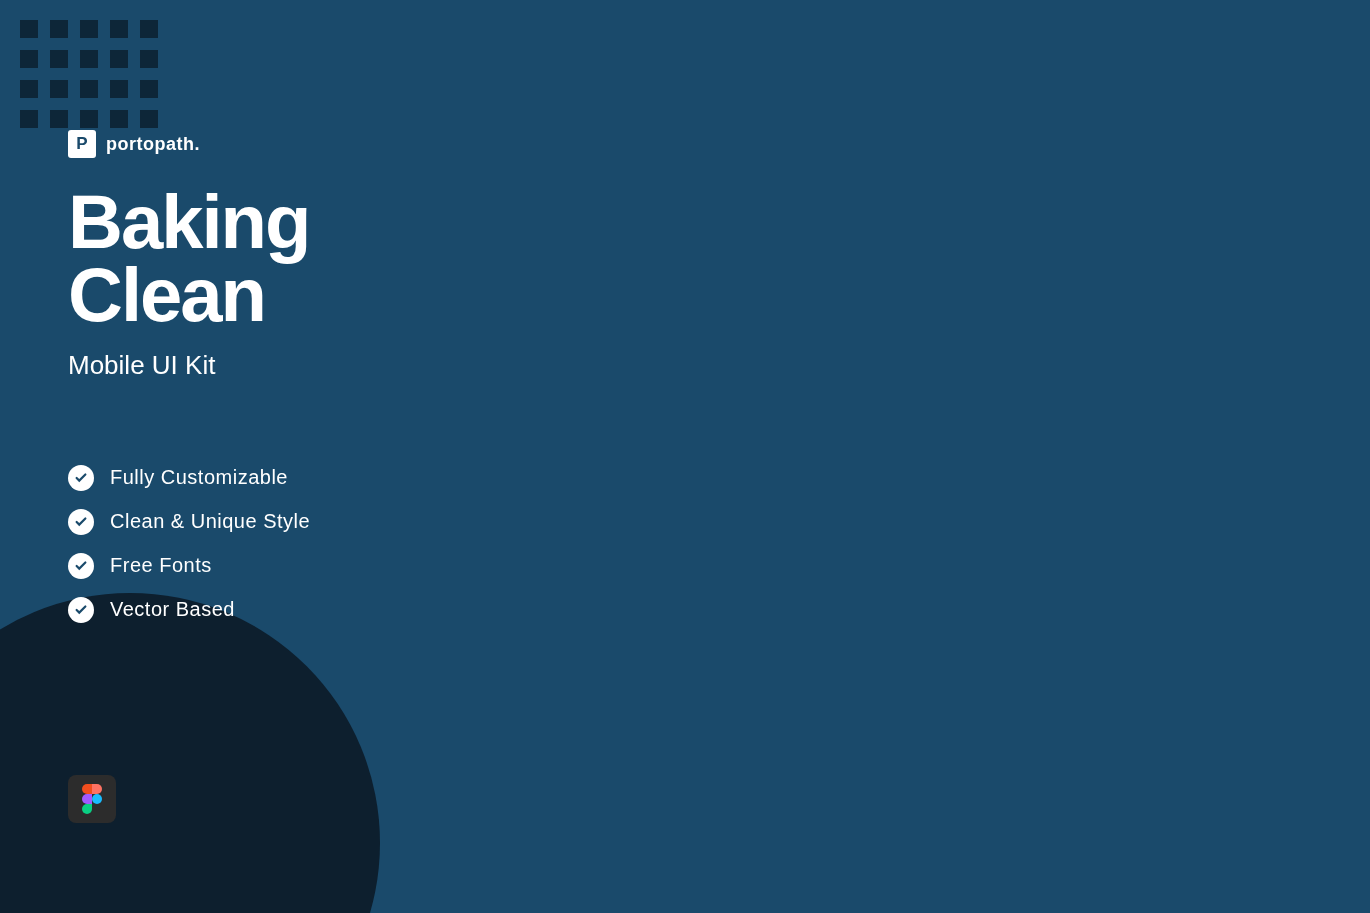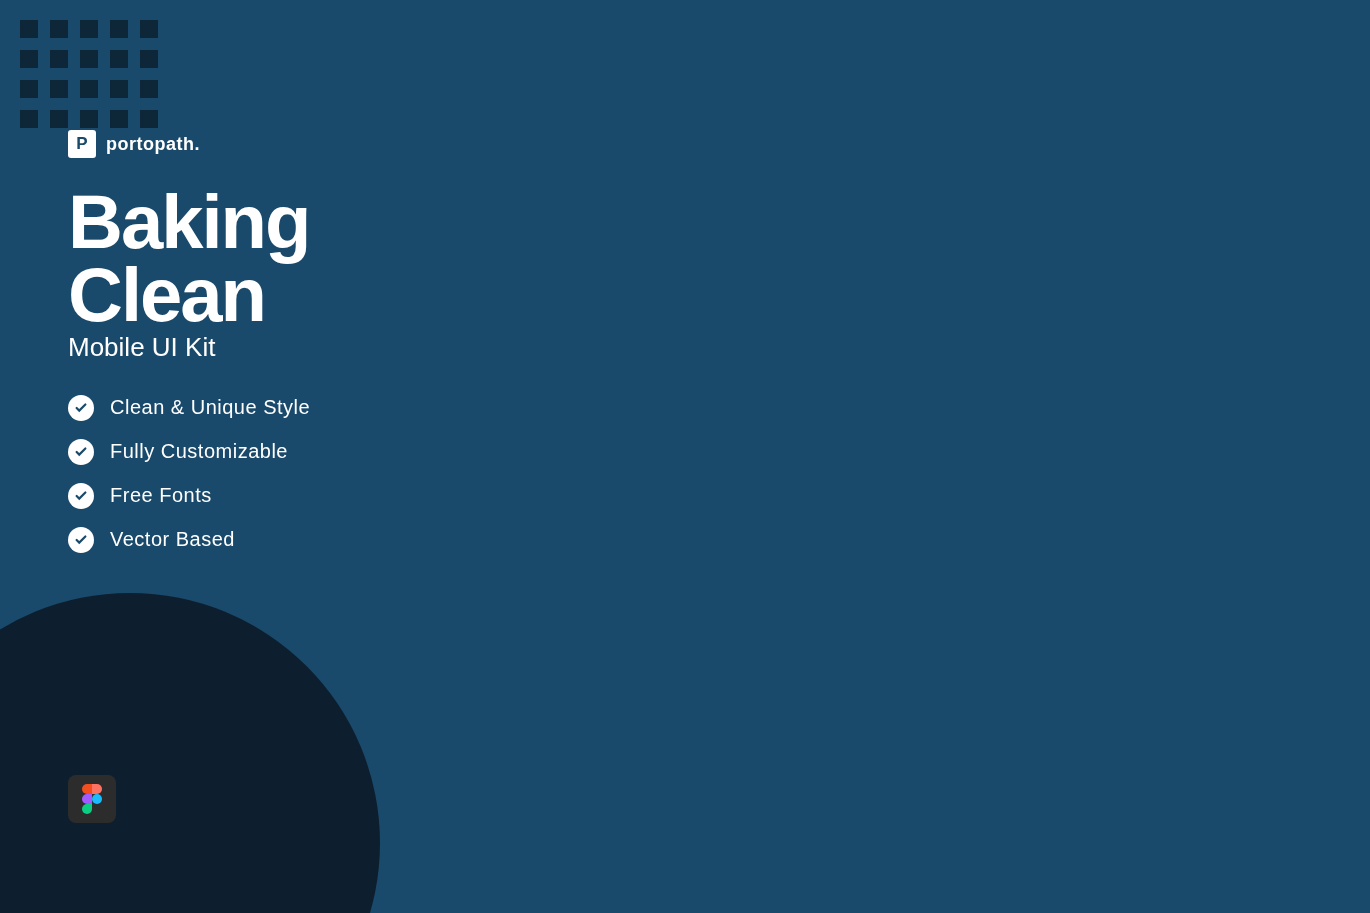--- a/index.html
+++ b/index.html
@@ -4,22 +4,22 @@
 <style>
 *{margin:0;padding:0;box-sizing:border-box;font-family:-apple-system,BlinkMacSystemFont,'Segoe UI',Arial,sans-serif}
 body{width:1370px;height:913px;background:#1a4a6b;position:relative;overflow:hidden}
 .dot-grid{position:absolute;top:20px;left:20px;display:grid;grid-template-columns:repeat(5,18px);grid-template-rows:repeat(4,18px);gap:12px}
 .dot-grid div{background:#0d2638;width:18px;height:18px}
 .blob{position:absolute;bottom:-180px;left:-120px;width:500px;height:500px;background:#0d1f2e;border-radius:50%}
 .left-content{position:absolute;left:68px;top:130px;color:#fff;z-index:5}
 .brand{display:flex;align-items:center;gap:10px;margin-bottom:28px}
 .brand-mark{width:28px;height:28px;background:#fff;display:flex;align-items:center;justify-content:center;color:#1a4a6b;font-weight:900;font-size:17px;border-radius:3px}
 .brand-text{font-size:18px;font-weight:700;letter-spacing:.5px}
-.title{font-size:76px;font-weight:900;line-height:.96;letter-spacing:-2px;}
-.subtitle{font-size:26px;font-weight:400;margin-bottom:32px}
+.title{font-size:76px;font-weight:900;line-height:.96;letter-spacing:-2px;margin-bottom:18px}
+.subtitle{font-size:26px;font-weight:400;margin-bottom:84px}
 .features{margin-bottom:48px}
 .feature{display:flex;align-items:center;gap:16px;margin-bottom:18px}
 .check{width:26px;height:26px;background:#fff;border-radius:50%;display:flex;align-items:center;justify-content:center}
 .check svg{width:14px;height:14px}
 .feature-text{font-size:20px;font-weight:500;letter-spacing:.5px}
 .figma{width:48px;height:48px;background:#2c2c2c;border-radius:8px;display:flex;align-items:center;justify-content:center;position:absolute;bottom:90px;left:68px;z-index:6}
 .figma-shape{display:grid;grid-template-columns:10px 10px;grid-template-rows:10px 10px 10px}
 .fs{width:10px;height:10px}
 .fs1{background:#f24e1e;border-radius:10px 0 0 10px}
 .fs2{background:#ff7262;border-radius:0 10px 10px 0}
@@ -66,29 +66,29 @@
     <div>Clean</div>
   </div>
   <div class="subtitle">Mobile UI Kit</div>
   <div class="features">
     <div class="feature">
       <div class="check">
           <svg viewBox="0 0 16 16">
             <path d="M3 8l3 3 7-7" stroke="#1a4a6b" stroke-width="2.5" fill="none" stroke-linecap="round"></path>
           </svg>
         </div>
-      <div class="feature-text">Clean &amp; Unique Style</div>
+      <div class="feature-text">Fully Customizable</div>
     </div>
     <div class="feature">
       <div class="check">
           <svg viewBox="0 0 16 16">
             <path d="M3 8l3 3 7-7" stroke="#1a4a6b" stroke-width="2.5" fill="none" stroke-linecap="round"></path>
           </svg>
         </div>
-      <div class="feature-text">Fully Customizable</div>
+      <div class="feature-text">Clean &amp; Unique Style</div>
     </div>
     <div class="feature">
       <div class="check">
           <svg viewBox="0 0 16 16">
             <path d="M3 8l3 3 7-7" stroke="#1a4a6b" stroke-width="2.5" fill="none" stroke-linecap="round"></path>
           </svg>
         </div>
       <div class="feature-text">Free Fonts</div>
     </div>
     <div class="feature">

